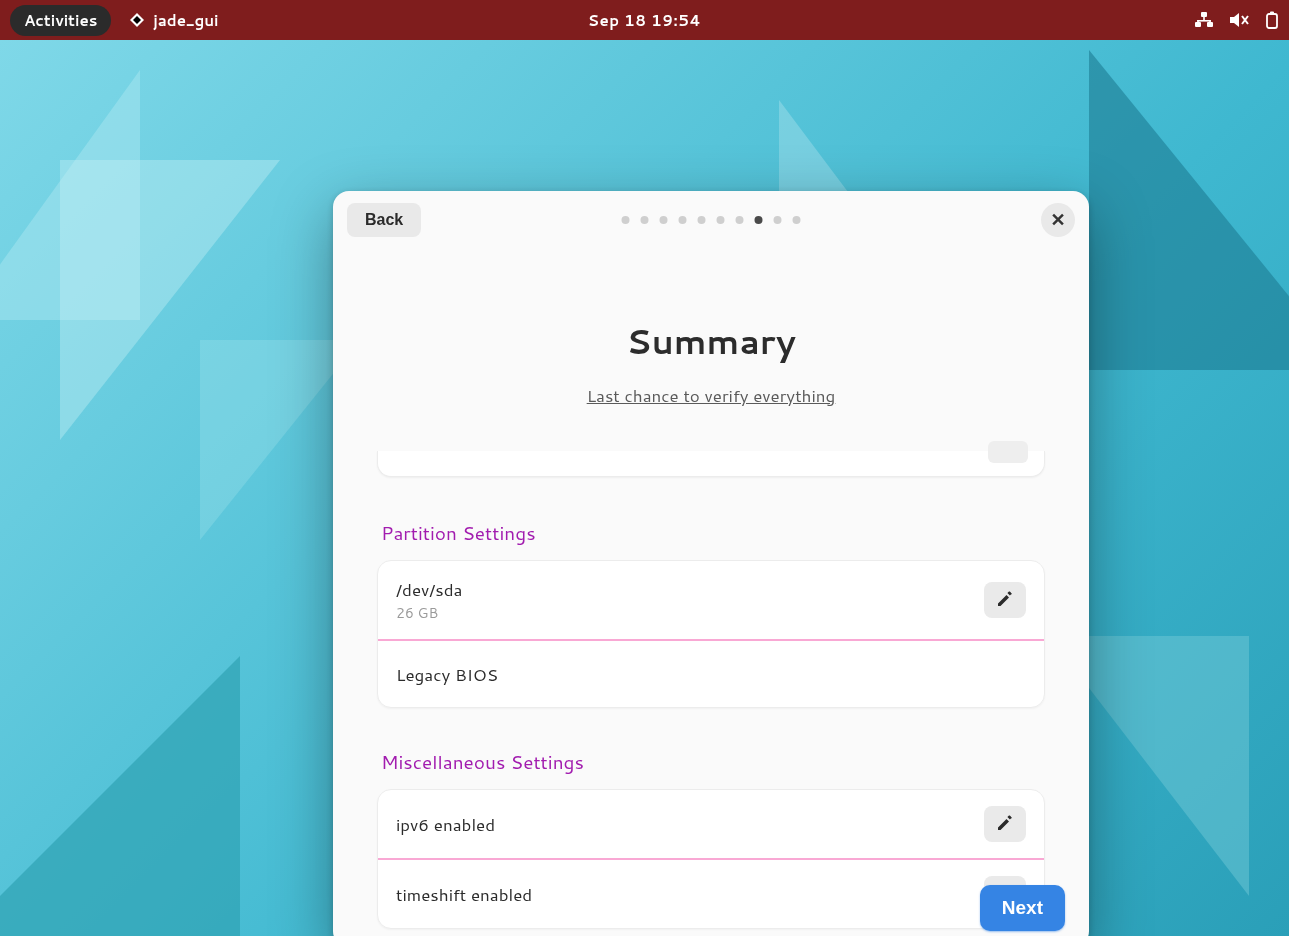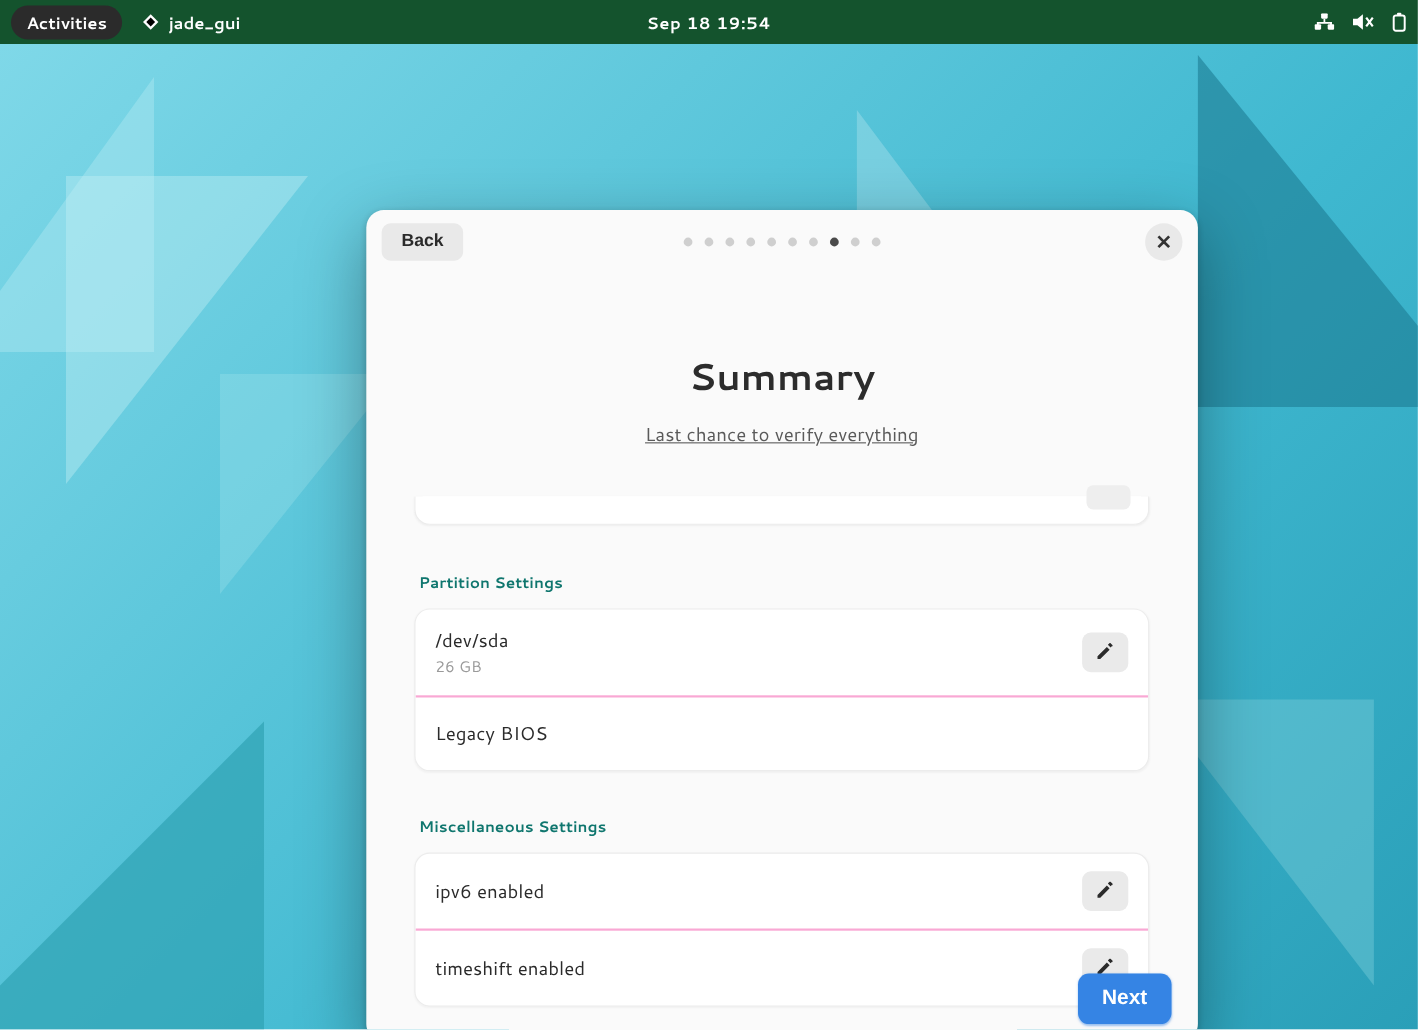--- a/index.html
+++ b/index.html
@@ -2,21 +2,21 @@
 <html><head>
 <meta charset="utf-8">
 <style>
   * { box-sizing: border-box; margin: 0; padding: 0; }
   html, body { width: 1289px; height: 936px; overflow: hidden; font-family: Cantarell, "Segoe UI", Ubuntu, sans-serif; }
   body { position: relative; }
 
   
   .topbar {
     position: absolute; top: 0; left: 0; right: 0; height: 40px;
-    background: #14532d; color: #fff; display: flex; align-items: center;
+    background: #7f1d1d; color: #fff; display: flex; align-items: center;
     padding: 0 10px; font-size: 15px; font-weight: 600;
   }
   .topbar .activities {
     background: #2b2b2b; border-radius: 18px; padding: 5px 14px;
     margin-right: 18px; cursor: pointer;
   }
   .topbar .appmenu { display: flex; align-items: center; gap: 8px; cursor: pointer; }
   .topbar .appmenu .appicon { width: 16px; height: 16px; display: flex; align-items: center; justify-content: center; }
   .topbar .clock { position: absolute; left: 50%; transform: translateX(-50%); font-weight: 700; letter-spacing: .5px; }
   .topbar .tray { margin-left: auto; display: flex; align-items: center; gap: 16px; }
@@ -80,21 +80,21 @@
     height: 26px; background: #fff; border: 1px solid #ececec;
     border-top: none; border-radius: 0 0 14px 14px;
     box-shadow: 0 1px 2px rgba(0,0,0,.05);
     margin-bottom: 42px; position: relative;
   }
   .group-peek::after {
     content: ""; position: absolute; right: 16px; top: -10px;
     width: 40px; height: 22px; background: #eee; border-radius: 6px;
   }
 
-  .group-heading { font-size: 14px; font-weight: 700; color: #0f766e; margin: 0 4px 14px; }
+  .group-heading { font-size: 19px; font-weight: 400; color: #a21caf; margin: 0 4px 14px; }
   .group {
     background: #fff; border: 1px solid #ececec; border-radius: 14px;
     box-shadow: 0 1px 2px rgba(0,0,0,.04); overflow: hidden; margin-bottom: 40px;
   }
   .row {
     display: flex; align-items: center; padding: 16px 18px;
     border-bottom: 2px solid #f9a8d4; min-height: 66px;
   }
   .row:last-child { border-bottom: none; }
   .row .text { flex: 1; }

